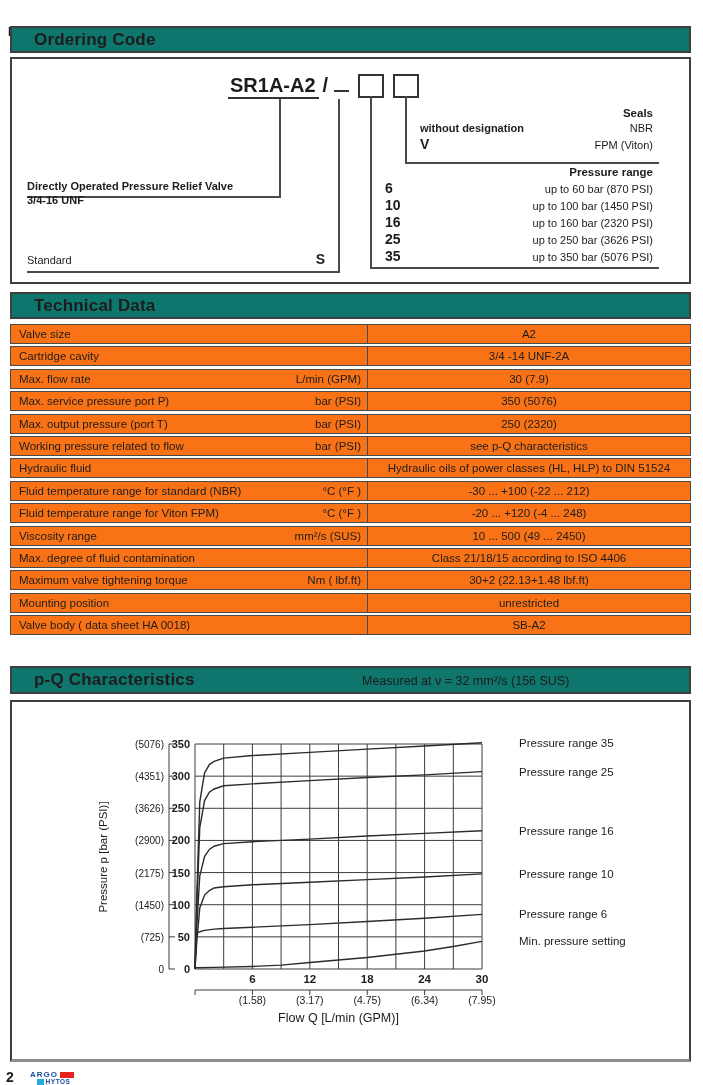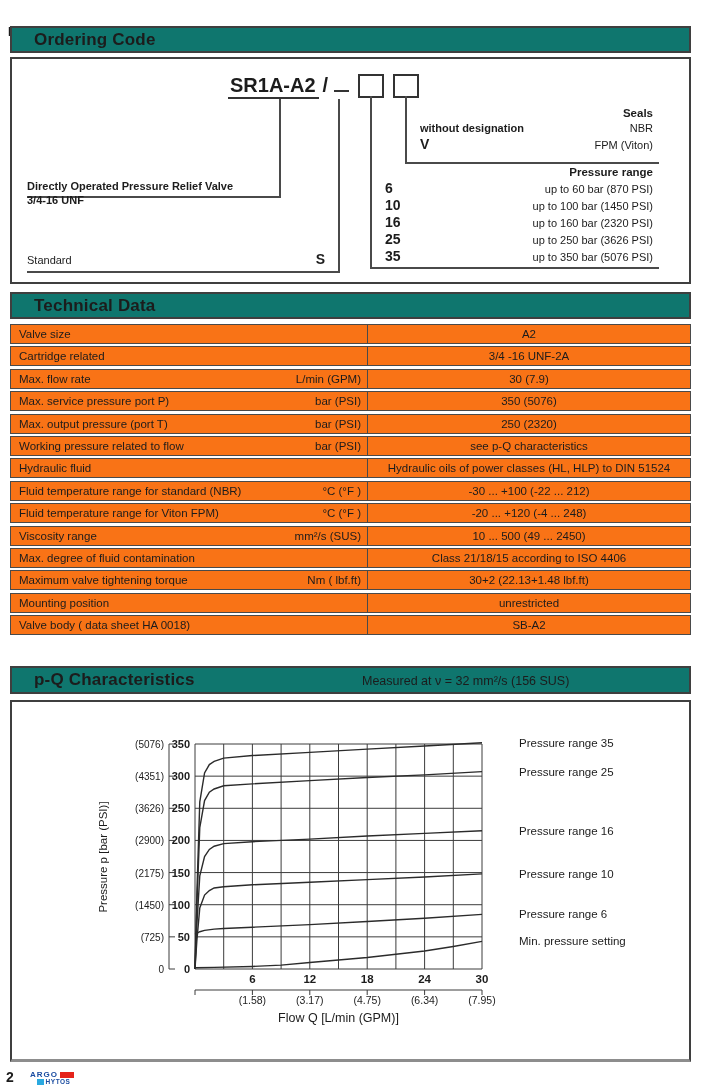--- a/index.html
+++ b/index.html
@@ -148,24 +148,24 @@
   <div id="tech-table">
       <div class="t-row">
         <div class="t-left">
           <span>Valve size</span>
           <span></span>
         </div>
         <div class="t-value">A2</div>
       </div>
       <div class="t-row">
         <div class="t-left">
-          <span>Cartridge related</span>
-          <span></span>
-        </div>
-        <div class="t-value">3/4 -16 UNF-2A</div>
+          <span>Cartridge cavity</span>
+          <span></span>
+        </div>
+        <div class="t-value">3/4 -14 UNF-2A</div>
       </div>
       <div class="t-row">
         <div class="t-left">
           <span>Max. flow rate</span>
           <span>L/min (GPM)</span>
         </div>
         <div class="t-value">30 (7.9)</div>
       </div>
       <div class="t-row">
         <div class="t-left">

